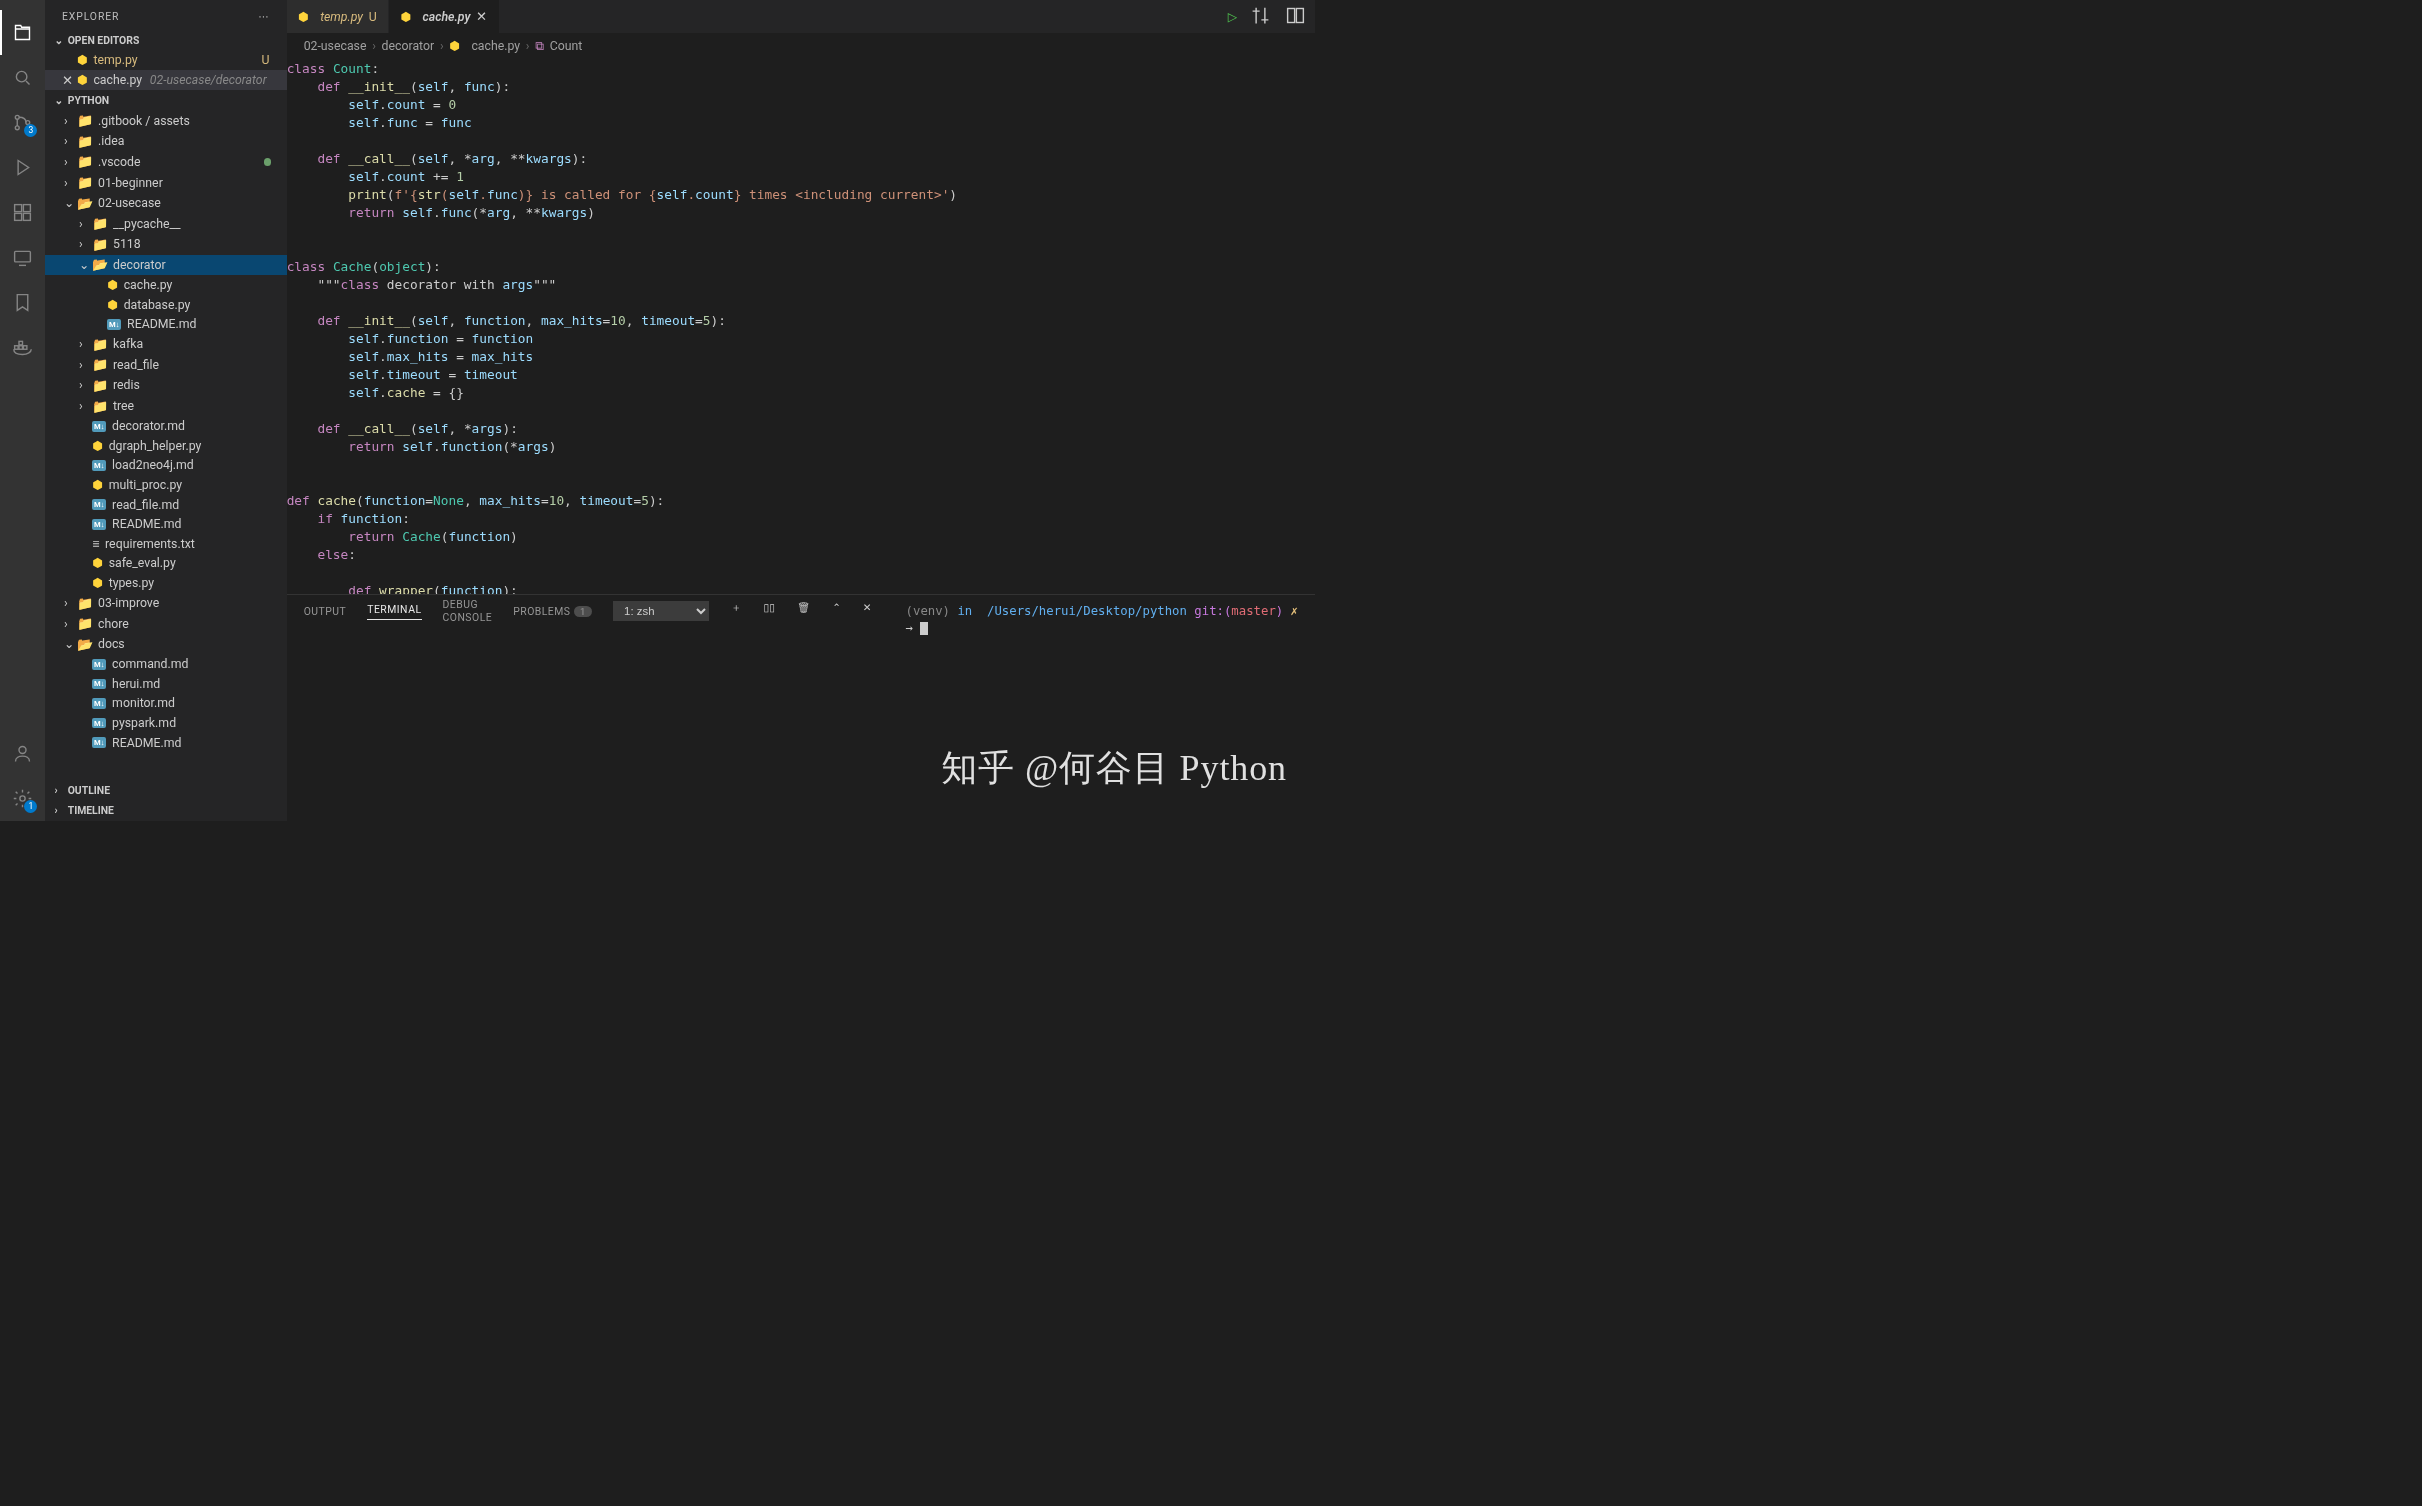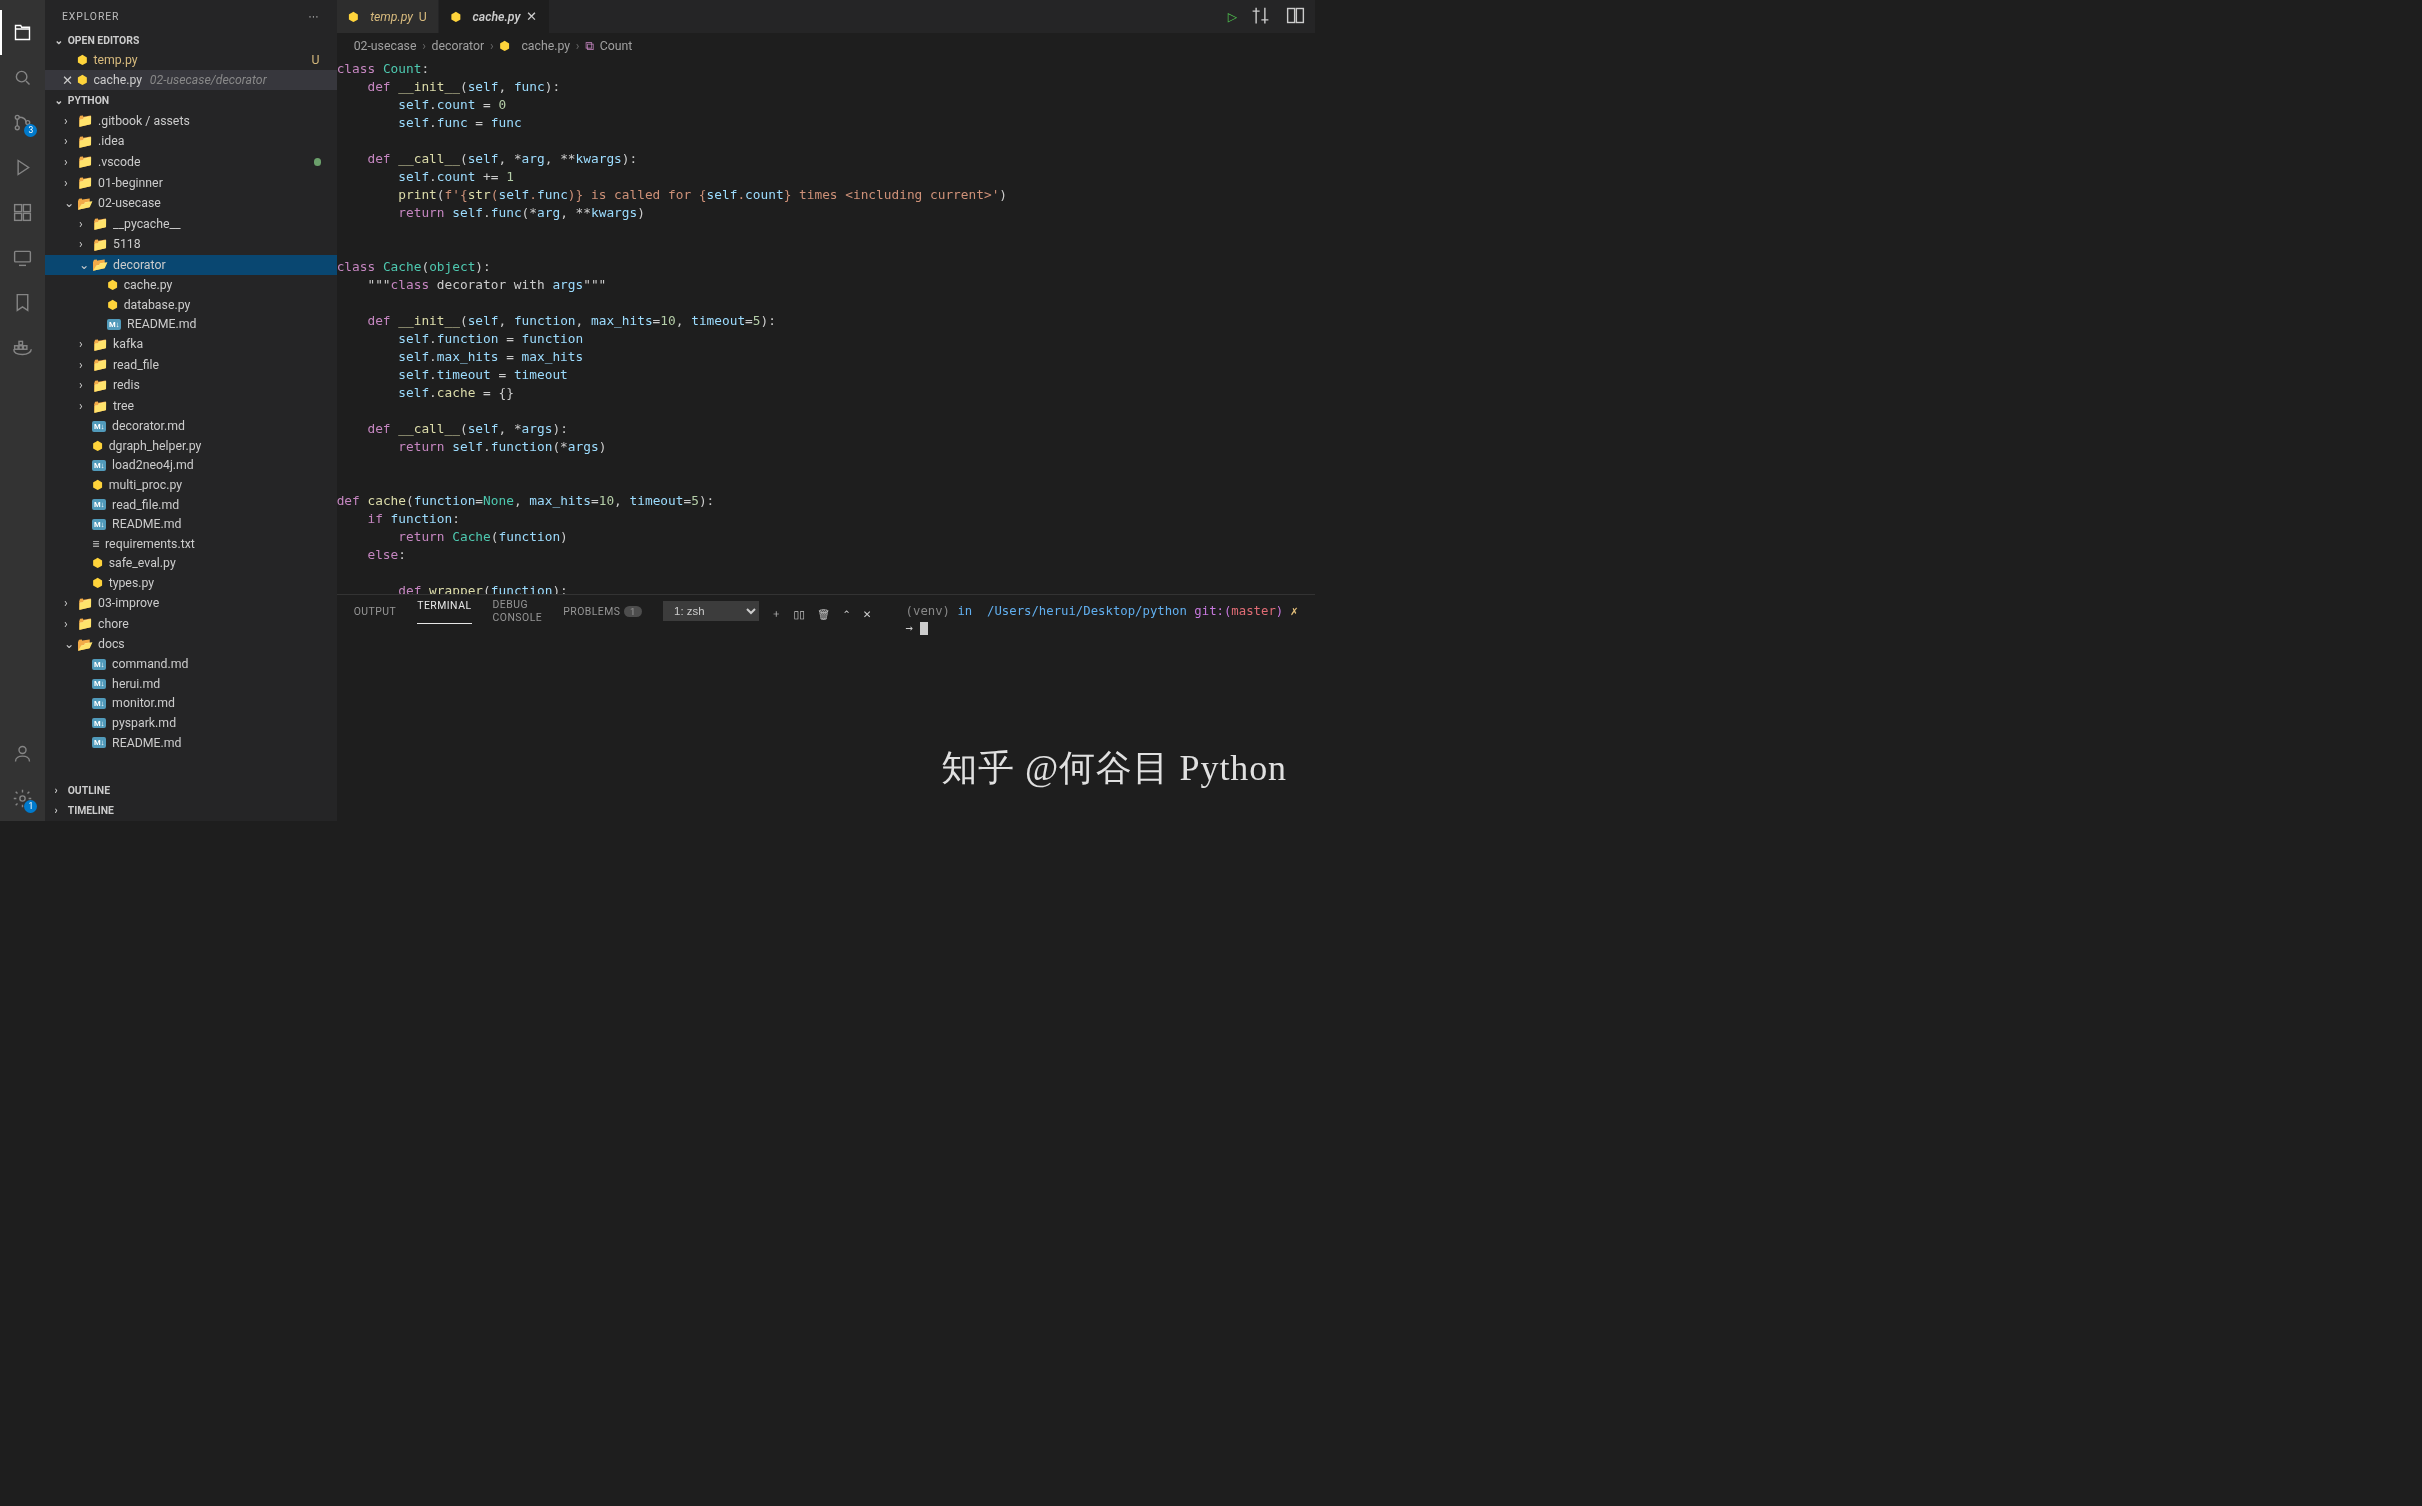--- a/index.html
+++ b/index.html
@@ -52,23 +52,23 @@
 .code-area { flex:1; display:flex; overflow:hidden; position:relative; font-family:Menlo,Consolas,monospace; font-size:12.8px; line-height:18px; }
 .gutter { width:49px; text-align:right; color:#858585; padding:1.9px 13.2px 0 0; user-select:none; }
 .code { flex:1; padding-top:1.9px; white-space:pre; overflow:hidden; }
 .minimap { position:absolute; right:0; top:0; width:85px; height:100%; background:linear-gradient(#1e1e1e,#1e1e1e); opacity:.5; pointer-events:none; }
 .kw{color:#c586c0;} .fn{color:#dcdcaa;} .cls{color:#4ec9b0;} .str{color:#ce9178;} .num{color:#b5cea8;} .self{color:#9cdcfe;} .bif{color:#4ec9b0;} .param{color:#9cdcfe;}
 
 
 .panel { height:227px; border-top:0.9px solid #333; display:flex; flex-direction:row; }
 .panel-tabs { display:flex; padding:0 17px; gap:21px; height:32px; align-items:center; font-size:10.4px; color:#969696; }
 .panel-tab { cursor:pointer; letter-spacing:0.5px; }
-.panel-tab.active { color:#e7e7e7; border-bottom:0.9px solid #e7e7e7; padding-bottom:11px; }
+.panel-tab.active { color:#e7e7e7; border-bottom:0.9px solid #e7e7e7; padding-bottom:3px; }
 .panel-tab .badge{ background:#4d4d4d; border-radius:7.6px; font-size:9.5px; padding:0 5.7px; margin-left:3.8px; }
-.panel-right { margin-left:auto; display:flex; align-items:flex-end; gap:12px; color:#ccc; }
+.panel-right { margin-left:auto; display:flex; align-items:flex-start; gap:22px; color:#ccc; }
 .term-select{ background:#3c3c3c; color:#ccc; border:none; padding:2.8px 38px 2.8px 7.6px; font-size:11.4px; }
 .terminal { flex:1; font-family:Menlo,Consolas,monospace; font-size:12.3px; padding:7.6px 17px; line-height:17px; white-space:pre; }
 .t-venv{color:#888;} .t-in{color:#61afef;} .t-path{color:#61afef;} .t-git{color:#c678dd;} .t-branch{color:#e06c75;} .t-x{color:#e5c07b;}
 .cursor{ display:inline-block; width:7.6px; height:13.2px; background:#ccc; vertical-align:middle; }
 
 
 .watermark{ position:absolute; right:28px; bottom:28px; font-size:36px; color:#e0e0e0; font-weight:500; letter-spacing:0.9px; pointer-events:none; font-family:Liberation Serif, serif; }
 
 
 svg{ width:21px; height:21px; }

